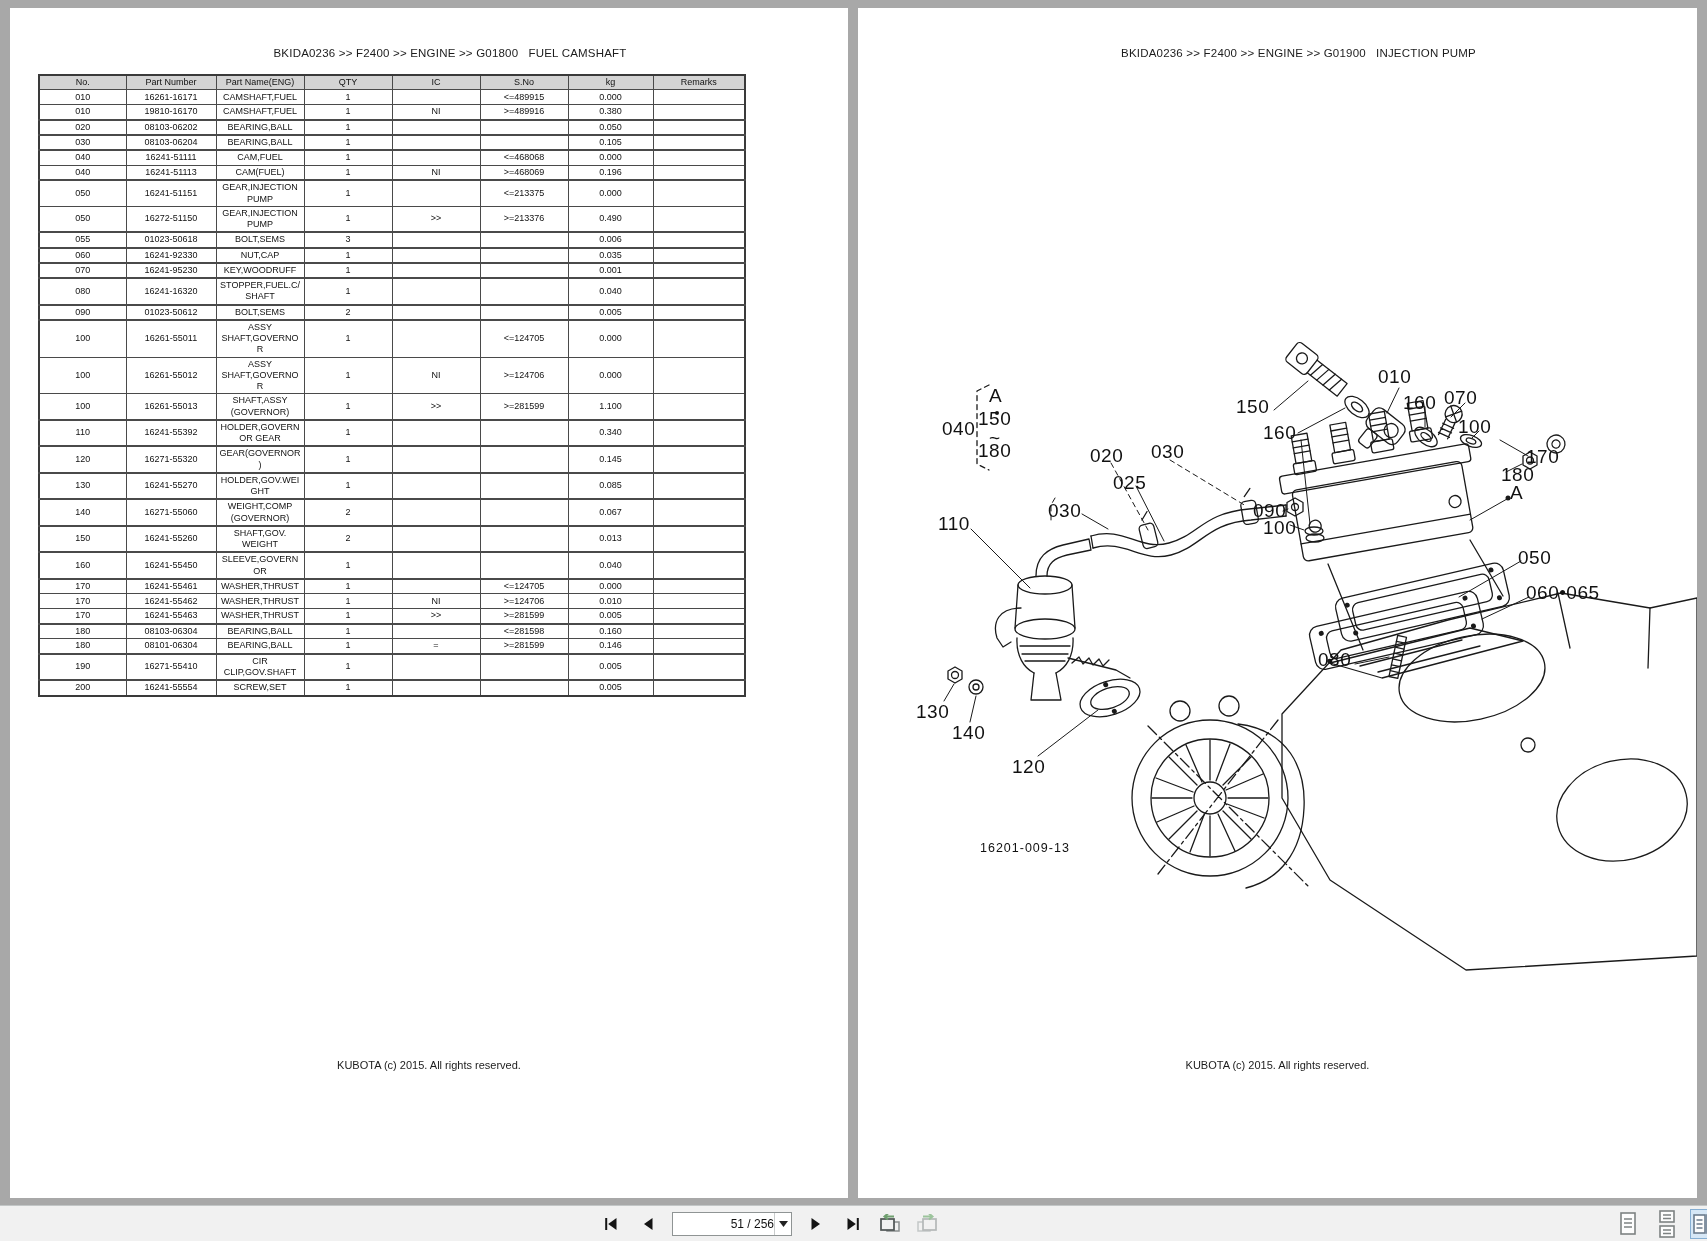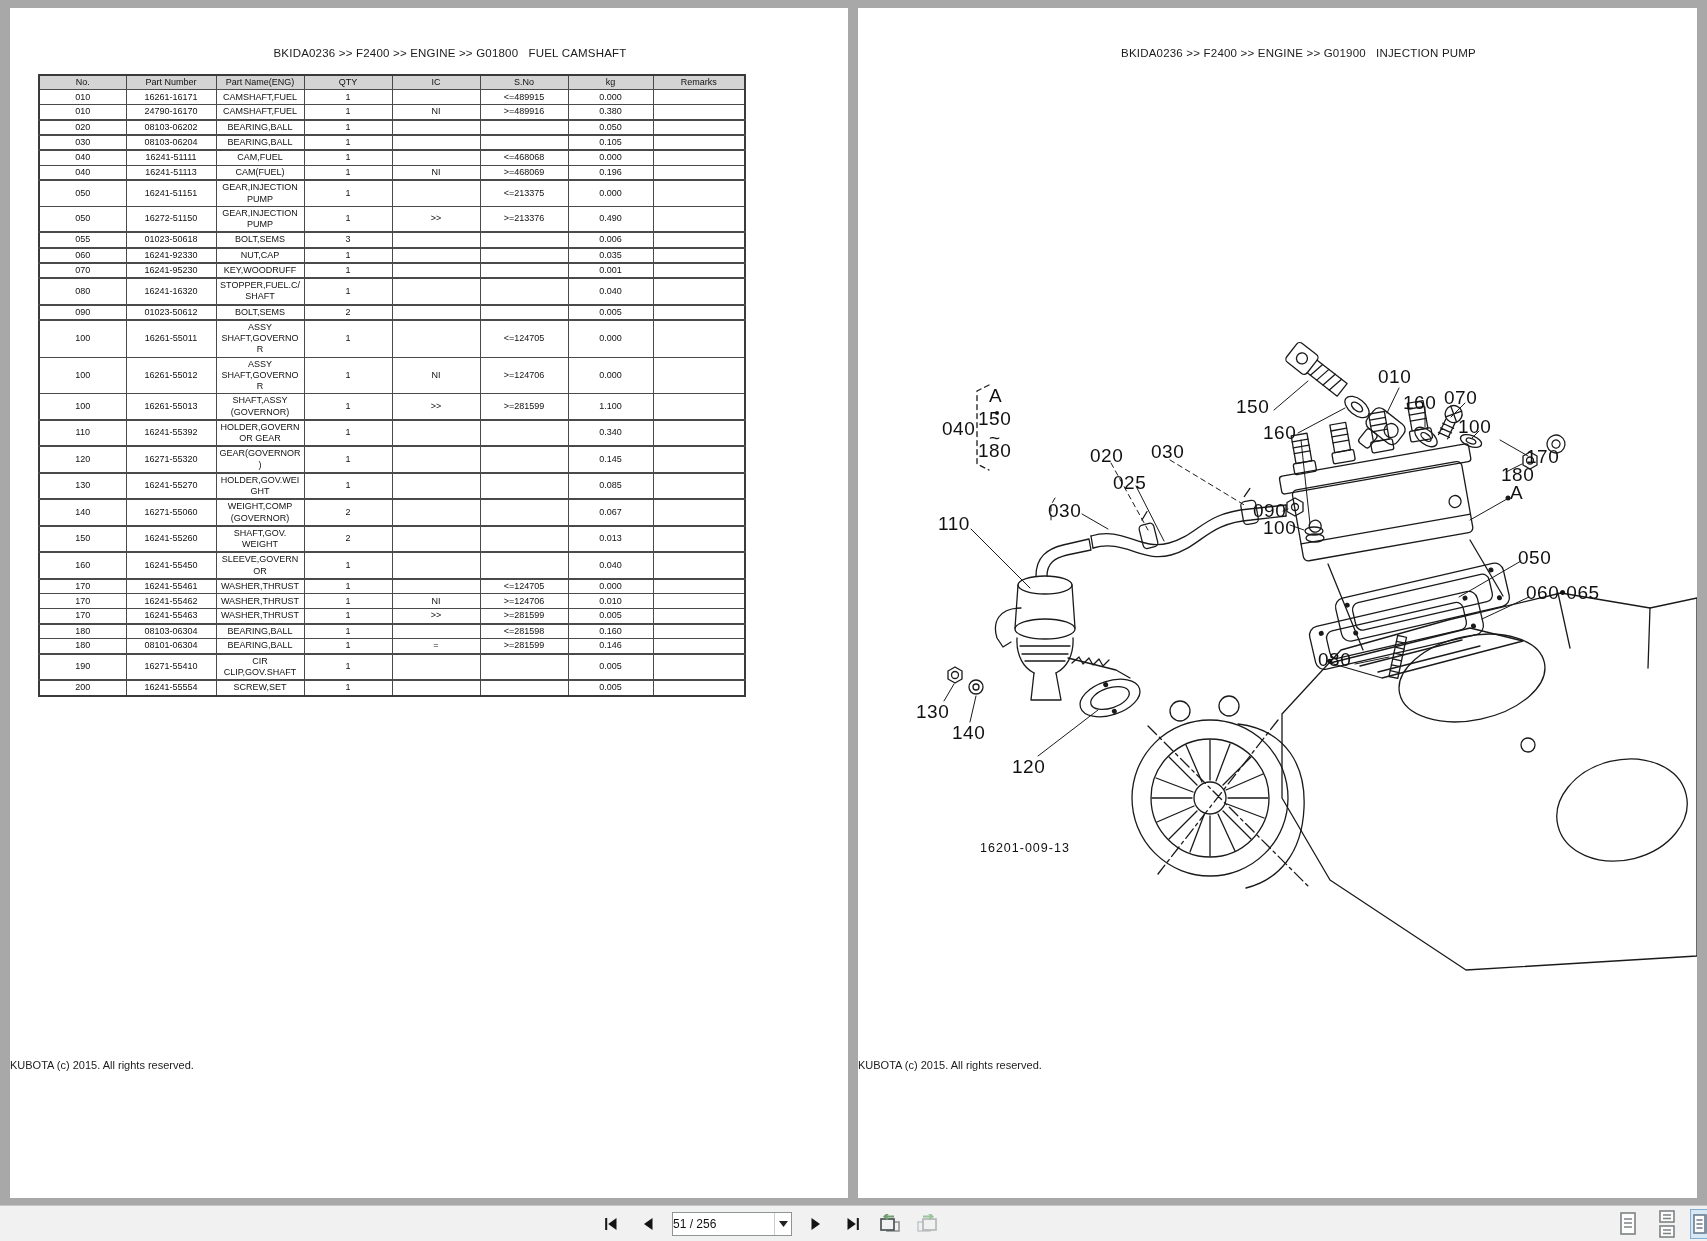--- a/index.html
+++ b/index.html
@@ -16,21 +16,21 @@
   .page-left  { left:10px;  width:838px; }
   .page-right { left:858px; width:839px; }
   .page-title {
     position:absolute; top:39px; left:0; width:100%;
     text-align:center; font-size:11.5px; color:#1c1c1c; letter-spacing:.2px;
     white-space:pre;
     padding-left:42px;
   }
   .page-footer {
     position:absolute; top:1051px; left:0; width:100%;
-    font-size:11px; color:#1c1c1c;
+    text-align:center; font-size:11px; color:#1c1c1c;
   }
   
   table.parts {
     position:absolute; left:28px; top:66px; width:706px;
     border-collapse:collapse; table-layout:fixed;
     font-size:9px; color:#111;
   }
   table.parts th, table.parts td {
     border:1px solid #4a4a4a;
     text-align:center; vertical-align:middle;
@@ -63,21 +63,21 @@
     display:flex; align-items:center; gap:11px;
   }
   .nav button {
     width:26px; height:26px; border:none; background:transparent;
     display:flex; align-items:center; justify-content:center; padding:0;
   }
   .page-combo {
     width:120px; height:24px; background:#fff;
     border:1px solid #8f9494; display:flex; align-items:stretch;
   }
-  .combo-text { flex:1; text-align:left; font-size:12px; color:#111; line-height:22px; }
+  .combo-text { flex:1; text-align:right; font-size:12px; color:#111; line-height:22px; }
   .combo-caret {
     width:17px; display:flex; align-items:center; justify-content:center;
     border-left:1px solid #c9cccc;
   }
   .layout-group {
     position:absolute; left:1612px; top:3px; display:flex; gap:7px;
   }
   .layout-group button {
     width:32px; height:30px; border:1px solid transparent; background:transparent;
     display:flex; align-items:center; justify-content:center; padding:0;
@@ -123,21 +123,21 @@
             <td class="c1">16261-16171</td>
             <td class="c2">CAMSHAFT,FUEL</td>
             <td class="c3">1</td>
             <td class="c4"></td>
             <td class="c5">&lt;=489915</td>
             <td class="c6">0.000</td>
             <td class="c7"></td>
           </tr>
           <tr>
             <td class="c0">010</td>
-            <td class="c1">24790-16170</td>
+            <td class="c1">19810-16170</td>
             <td class="c2">CAMSHAFT,FUEL</td>
             <td class="c3">1</td>
             <td class="c4">NI</td>
             <td class="c5">&gt;=489916</td>
             <td class="c6">0.380</td>
             <td class="c7"></td>
           </tr>
           <tr class="grp">
             <td class="c0">020</td>
             <td class="c1">08103-06202</td>

